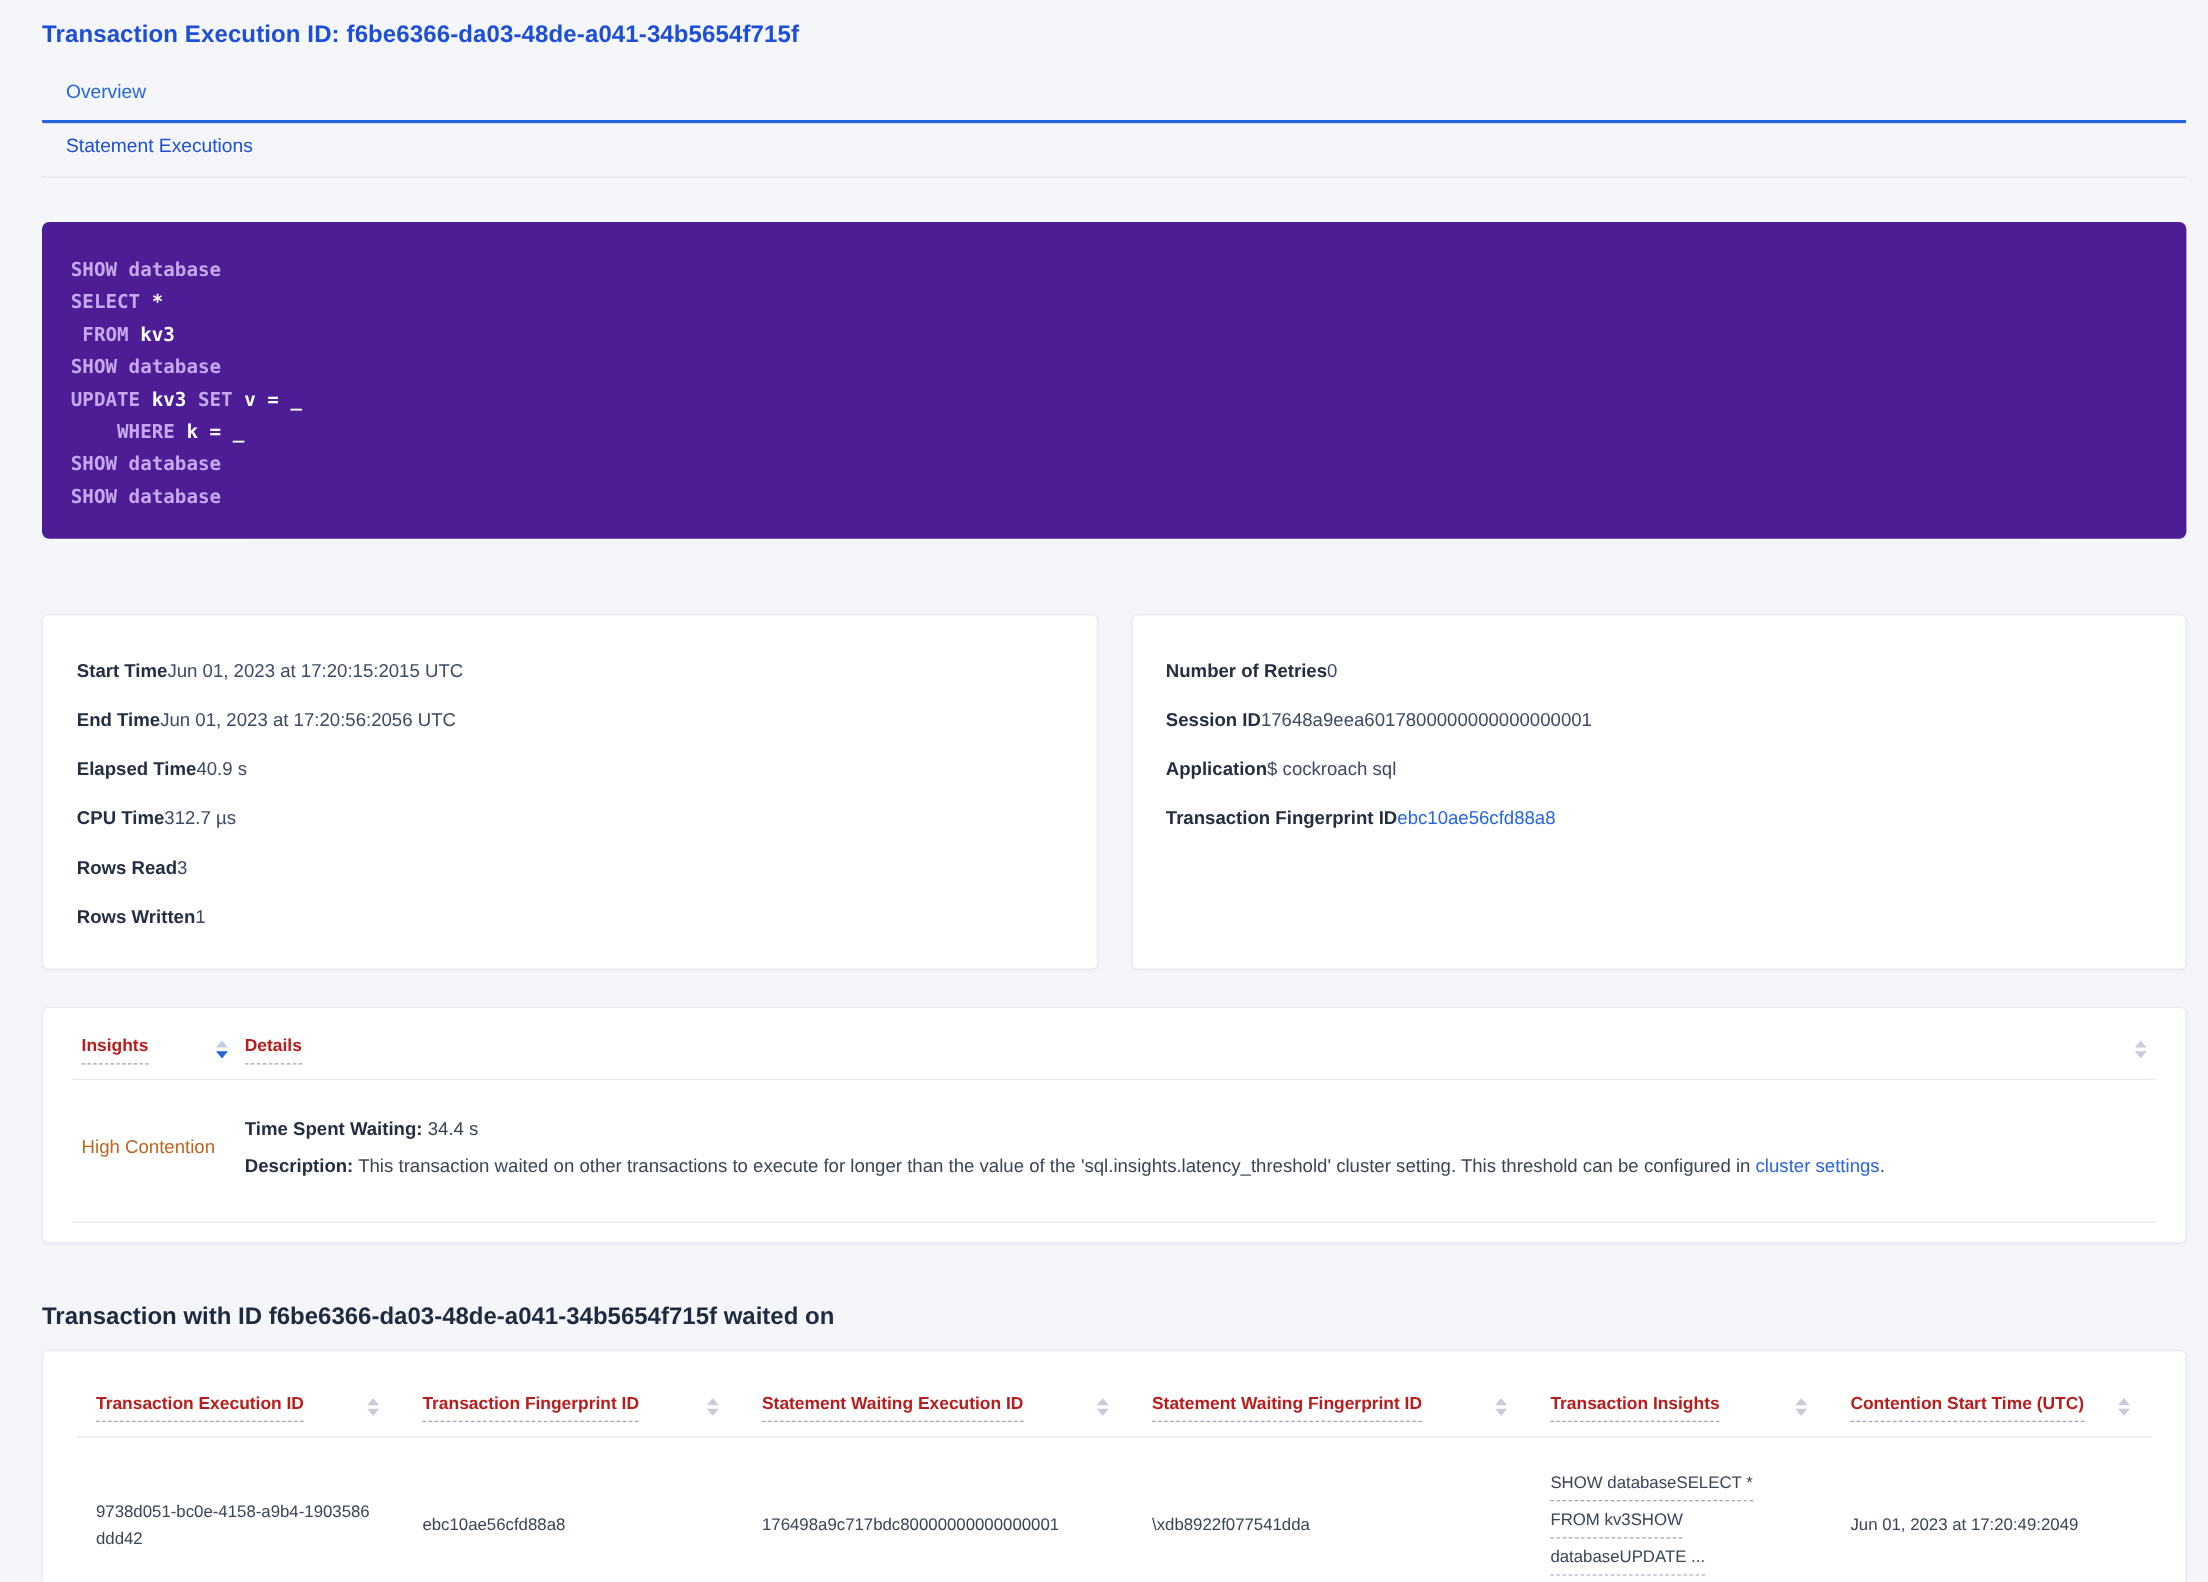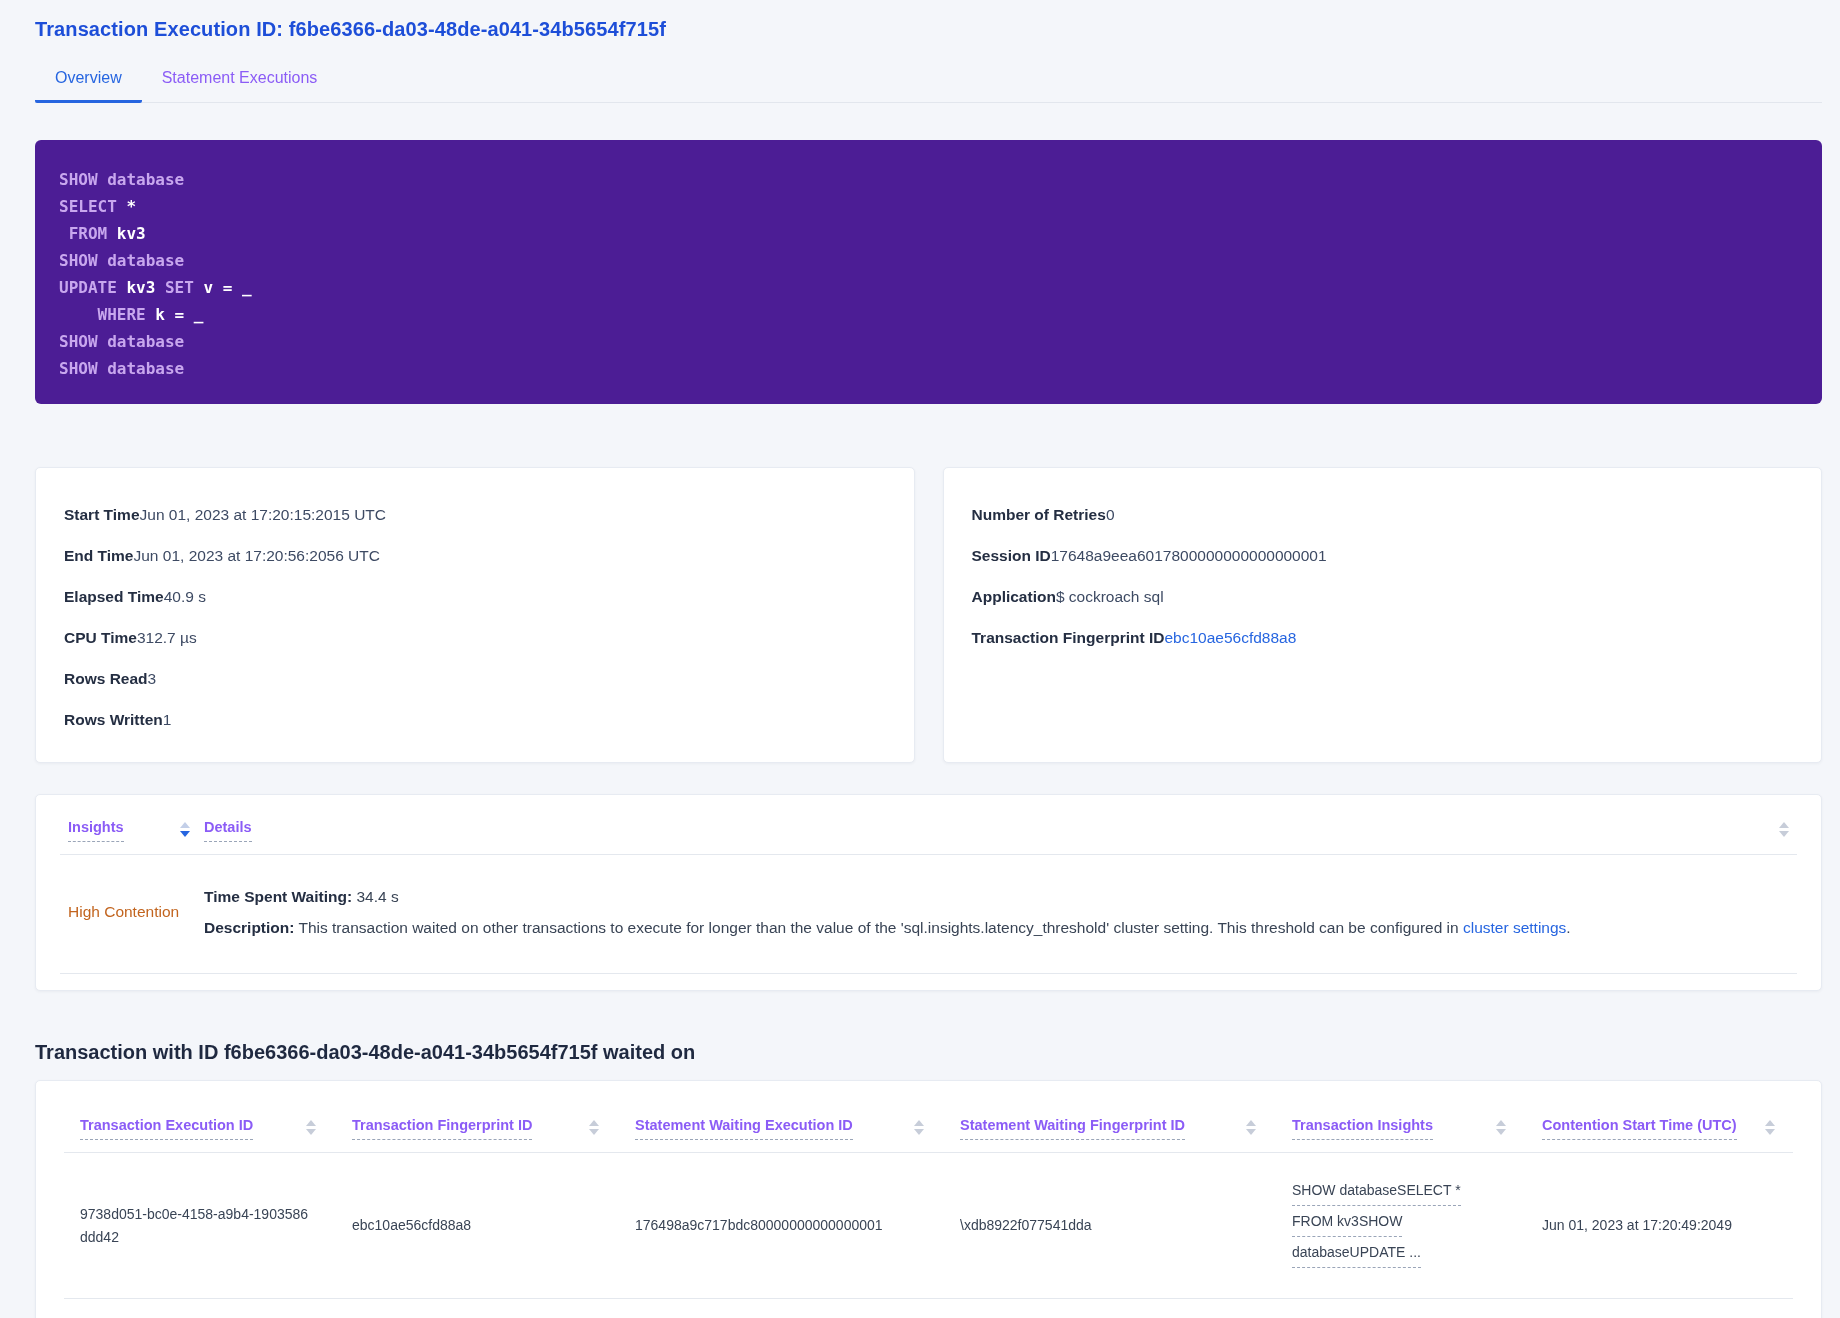--- a/index.html
+++ b/index.html
@@ -10,24 +10,24 @@
     color:#3d4a63;
     font-size:15.5px;
   }
   .page { padding:18px 18px 0 35px; }
 
   
   .page-title {
     font-size:20px; font-weight:700; color:#1d4ed8; letter-spacing:.1px;
   }
   .tabs {
-    display:flex; margin-top:16px; border-bottom:1px solid #e2e6ed;
+    display:flex; margin-top:16px; border-bottom:1px solid #e2e6ed;flex-direction:column;
   }
   .tab {
-    padding:12px 20px 13px; font-size:16px; color:#8b5cf6; cursor:pointer;
+    padding:12px 20px 13px; font-size:16px; color:#1d4ed8; cursor:pointer;
     border-bottom:3px solid transparent; margin-bottom:-1px;
   }
   .tab.active { color:#2665e0; border-bottom-color:#2665e0; border-radius:0 0 2px 2px; }
 
   
   .sql-box {
     margin-top:37px; background:#4c1d95; border-radius:6px;
     padding:26px 24px 22px;
   }
   .sql-code { display:block; font-family:"DejaVu Sans Mono", monospace; font-size:16px; line-height:27px; }
@@ -49,21 +49,21 @@
   }
   .stat-label { font-weight:700; color:#242e42; }
   .stat-value { color:#3d4a63; text-align:right; }
   .stat-value.link { color:#2665e0; cursor:pointer; }
 
   
   .insights-card { margin-top:31px; padding:14px 24px 16px; }
   .ins-head { display:grid; grid-template-columns:136px 1fr auto; align-items:flex-start; padding:10px 8px 0; }
   .th-cell { display:flex; justify-content:space-between; align-items:flex-start; }
   .th-label {
-    font-size:14.5px; font-weight:700; color:#8b5cf6;
+    font-size:14.5px; font-weight:700; color:#b91c1c;
     border-bottom:1px dashed #9aa5b8; padding-bottom:6px; display:inline-block;
   }
   .sort { display:inline-flex; flex-direction:column; align-items:center; gap:3px; margin-top:3px; cursor:pointer; }
   .sort i { display:block; width:0; height:0; border-left:5px solid transparent; border-right:5px solid transparent; }
   .sort i.up   { border-bottom:6px solid #c7cdd9; }
   .sort i.down { border-top:6px solid #c7cdd9; }
   .sort i.up.pale   { border-bottom-color:#c3cfe8; }
   .sort i.down.blue { border-top-color:#2665e0; }
   .ins-head .th-cell:nth-child(1){ padding-right:14px; }
   .ins-divider { border-bottom:1px solid #e4e8ee; margin-top:12px; }

